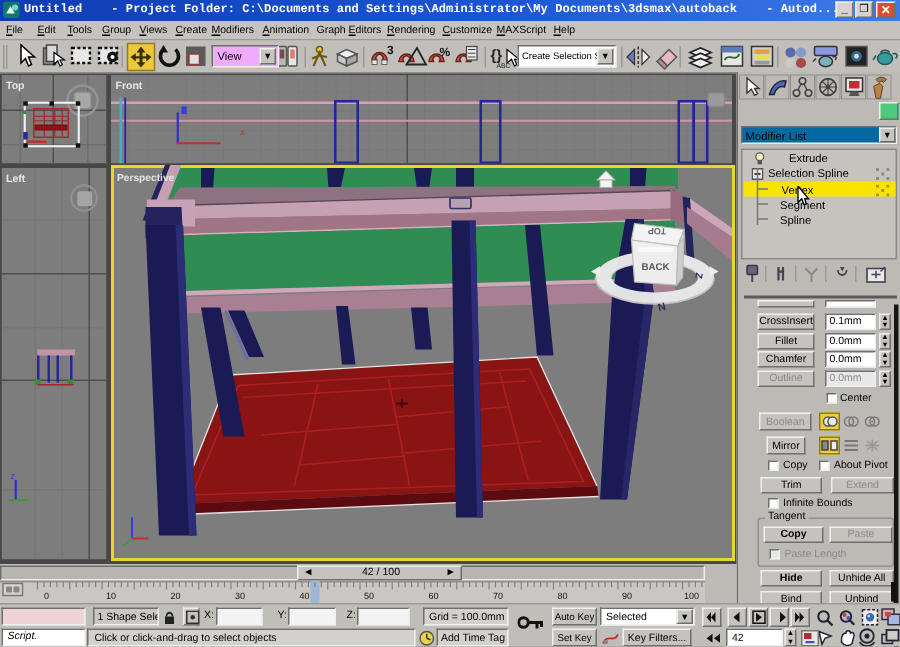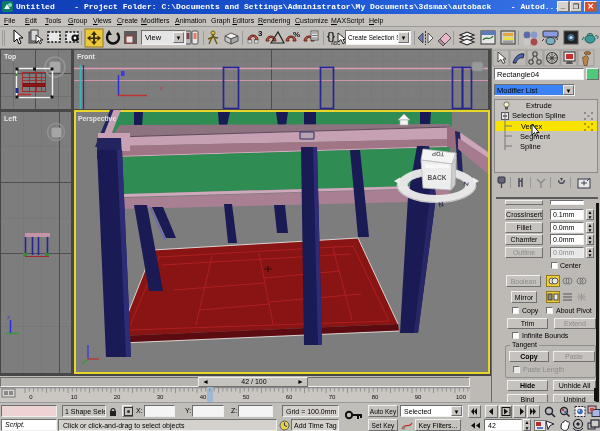--- a/index.html
+++ b/index.html
@@ -136,21 +136,21 @@
  <path d="M546 14 a4.5 3.5 0 1 0 9 0 a4.5 3.5 0 1 0 -9 0" fill="#7ab0c0" stroke="#333"></path>
       <path d="M544 12 l-2 2 M555 11 c2 -1 3 0 2 2" stroke="#333" fill="none"></path>
 
  <rect x="564" y="4" width="14" height="13" fill="#222" stroke="#555"></rect>
       <circle cx="571" cy="10.5" r="3.5" fill="#3a6a8a"></circle>
       <circle cx="571" cy="10.5" r="1.6" fill="#cde"></circle>
 
  <path d="M585 12 a5 4 0 1 0 10 0 a5 4 0 1 0 -10 0" fill="#3a9a9a" stroke="#1a5a5a"></path>
       <path d="M584 10 l-2 3 M595 9 c3 -1 4 1 2 3 M587 8 c1 -2 5 -2 6 0" stroke="#1a5a5a" fill="none"></path>
 </svg>
-<div class="abs sunk" style="left:141px;top:3px;width:45px;height:15px;background:#e5e5e5;">
+<div class="abs sunk" style="left:141px;top:3px;width:45px;height:15px;background:#f0abfc;">
       <span style="position:absolute;left:3px;top:2px;font-size:7.5px;">View</span>
 <div class="rais abs" style="right:1px;top:1px;width:11px;height:11px;background:#c8c5c0;font-size:6px;line-height:11px;text-align:center;">▼</div>
     </div>
 <div class="abs sunk" style="left:345px;top:3px;width:66px;height:15px;background:#fff;">
       <span style="position:absolute;left:2px;top:3px;font-size:6.3px;white-space:nowrap;">Create Selection Set</span>
 <div class="rais abs" style="right:1px;top:1px;width:11px;height:11px;background:#c8c5c0;font-size:6px;line-height:11px;text-align:center;">▼</div>
     </div>
 </div>
 
 <div class="abs" style="left:0;top:49px;width:491px;height:327px;background:#474747;"></div>
@@ -413,23 +413,22 @@
       <path d="M42 8 L40 12 M44 8 L46 12" stroke="#444"></path>
   <circle cx="60" cy="10" r="5.5" fill="none" stroke="#444" stroke-width="1.2"></circle>
       <circle cx="60" cy="10" r="1.6" fill="#444"></circle>
       <path d="M60 4.5 L60 15.5 M54.5 10 L65.5 10 M56 6 L64 14 M64 6 L56 14" stroke="#444" stroke-width="0.8"></path>
   <rect x="72" y="4" width="11" height="9" fill="#e8e8e8" stroke="#333"></rect>
       <rect x="74" y="6" width="7" height="5" fill="#c03030"></rect>
       <path d="M75 13 L80 13 L81 16 L74 16 Z" fill="#555"></path>
   <path d="M92 5 c2 -2 5 -2 7 0 l-2 2 c-1 -1 -2 -1 -3 0 Z" fill="#a8743a" stroke="#553a1a" stroke-width="0.6"></path>
       <path d="M94.5 7.5 l2 2 l-1.5 8 l-3 0 l-1.5 -8 Z" fill="#b8844a" stroke="#553a1a" stroke-width="0.6"></path>
  </svg>
- <div class="abs sunk" style="left:2px;top:20px;width:90px;height:12px;background:#fff;font-size:7.5px;padding:1px 2px;">Rectangle04</div>
  <div class="abs rais" style="left:94px;top:20px;width:13px;height:12px;background:#4ec87a;"></div>
- <div class="abs sunk" style="left:2px;top:36px;width:81px;height:12px;background:#3b82f6;font-size:7.5px;padding:1px 2px;">Modifier List
+ <div class="abs sunk" style="left:2px;top:36px;width:104px;height:12px;background:#0369a1;font-size:7.5px;padding:1px 2px;">Modifier List
   <div class="rais abs" style="right:0px;top:0px;width:11px;height:10px;background:#c8c5c0;font-size:6px;line-height:10px;text-align:center;">▼</div></div>
  <div class="abs" style="left:2px;top:51px;width:104px;height:74px;background:#c6c3be;border:1px solid #8a8a8a;">
   <div class="abs" style="left:0;top:1px;width:102px;height:9px;">
    <svg class="abs" style="left:7px;top:0" width="9" height="9">
           <circle cx="4.5" cy="3.5" r="2.6" fill="#f8f0c0" stroke="#555" stroke-width="0.8"></circle>
           <rect x="3" y="6" width="3" height="2.5" fill="#555"></rect>
         </svg>
    <span class="abs" style="left:31px;top:0;font-size:7.5px;">Extrude</span>
       </div>
   <div class="abs" style="left:0;top:11px;width:102px;height:9px;">

